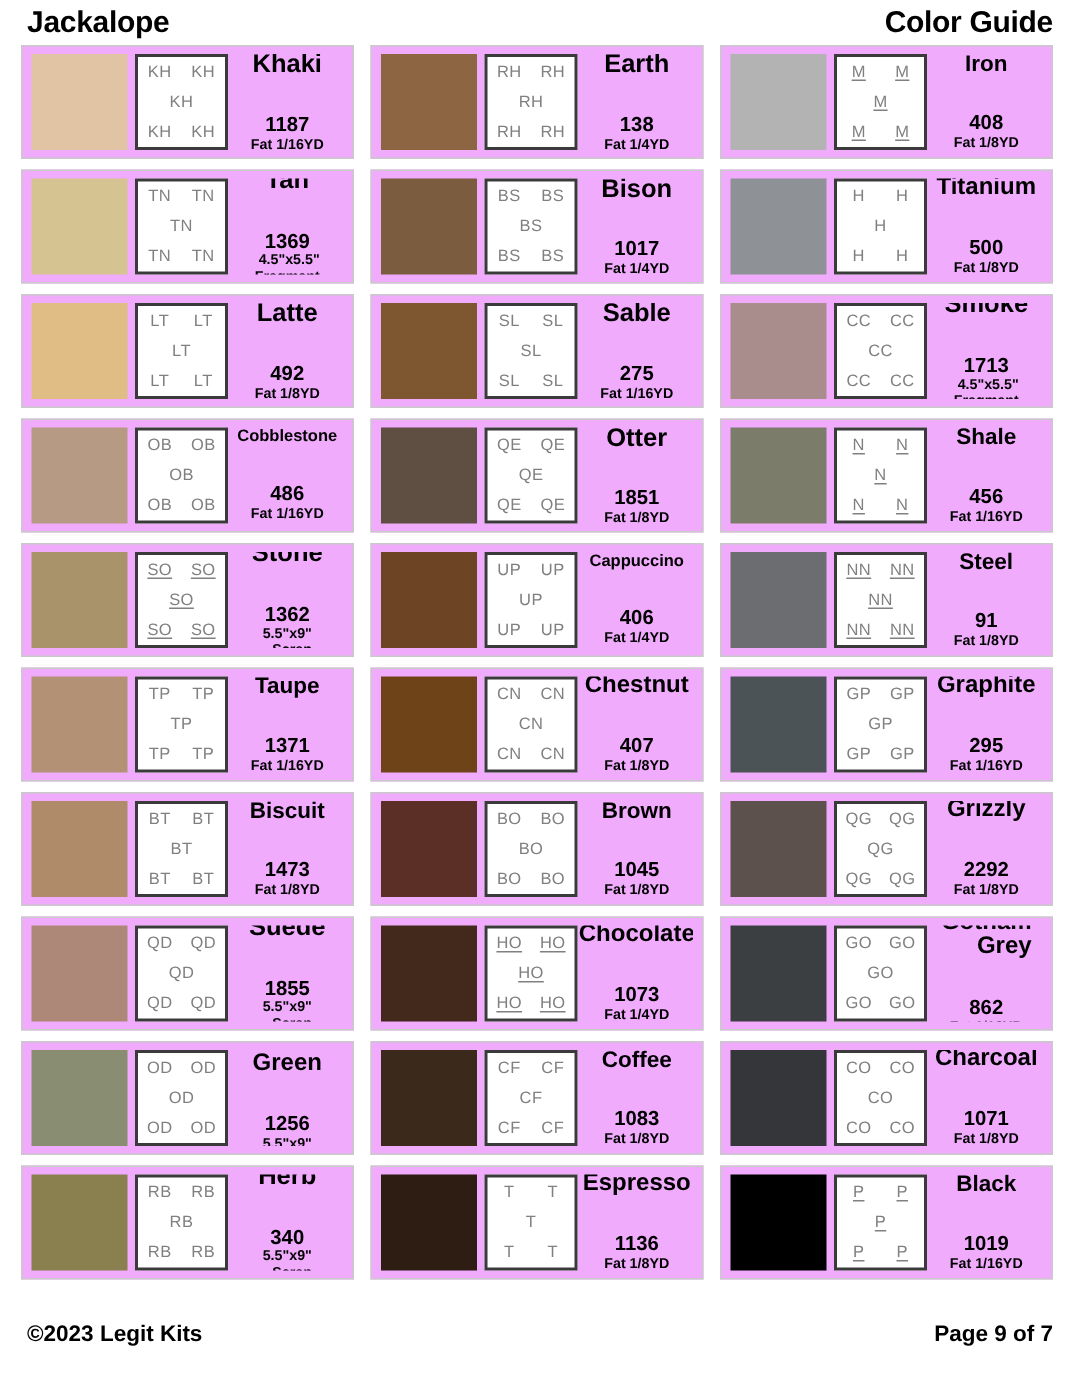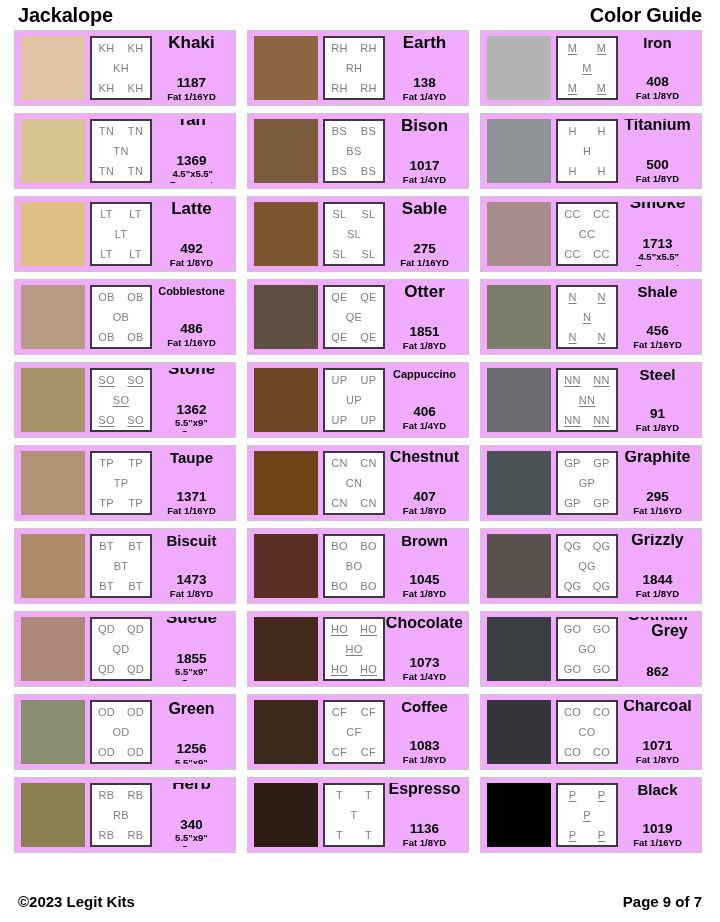--- a/index.html
+++ b/index.html
@@ -115,21 +115,21 @@
     font-weight: bold;
     font-size: 9.5px;
     line-height: 1.12;
     white-space: pre-line;
   }
 
   
   .footer {
     position: absolute;
     left: 14px; right: 14px;
-    bottom: 12px;
+    bottom: 24px;
     display: flex;
     align-items: center;
     justify-content: space-between;
     padding: 0 4px;
   }
   .footer-text {
     font-size: 15px;
     font-weight: bold;
   }
 </style>
@@ -550,21 +550,21 @@
           <div class="swatch" style="background: rgb(92, 81, 77);"></div>
           <div class="codebox">
             <span class="c">QG</span>
             <span class="c">QG</span>
             <span class="c mid">QG</span>
             <span class="c">QG</span>
             <span class="c">QG</span>
           </div>
           <div class="meta">
             <div class="name sz-md">Grizzly</div>
-            <div class="num">1844</div>
+            <div class="num">2292</div>
             <div class="size">Fat 1/8YD</div>
           </div>
         </div>
         <div class="card">
           <div class="swatch" style="background: rgb(60, 63, 65);"></div>
           <div class="codebox">
             <span class="c">GO</span>
             <span class="c">GO</span>
             <span class="c mid">GO</span>
             <span class="c">GO</span>

